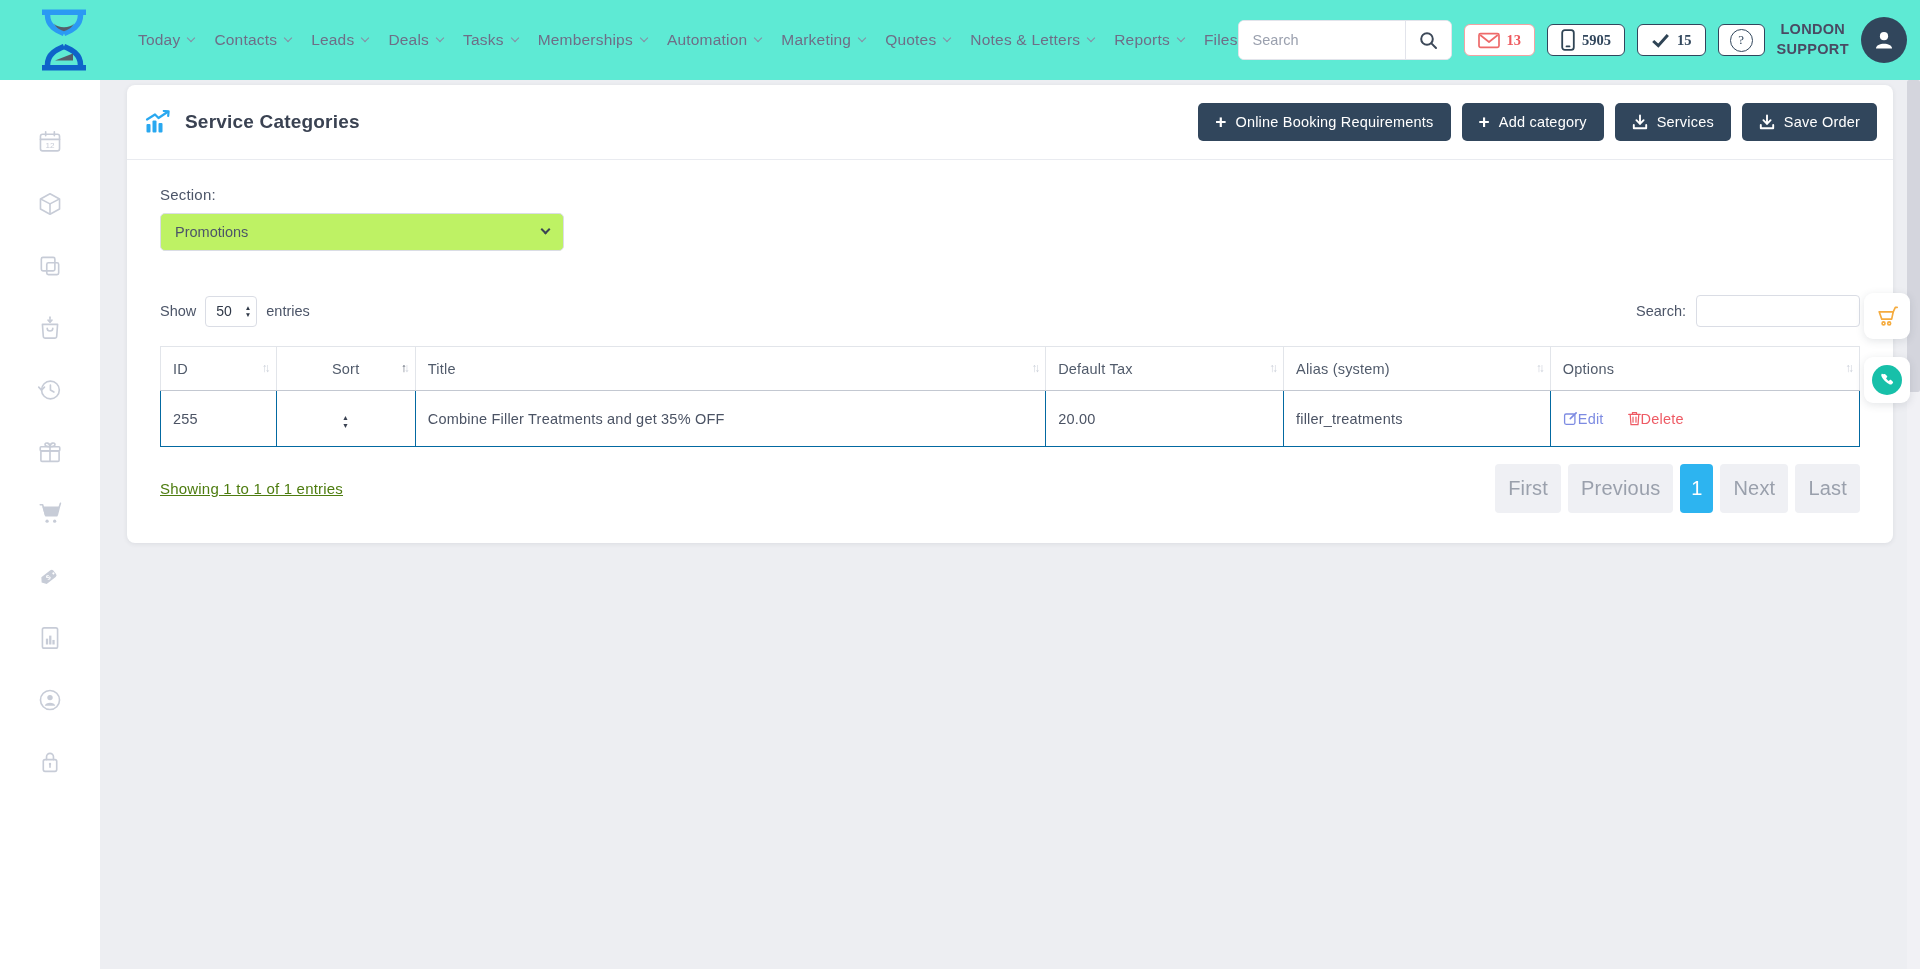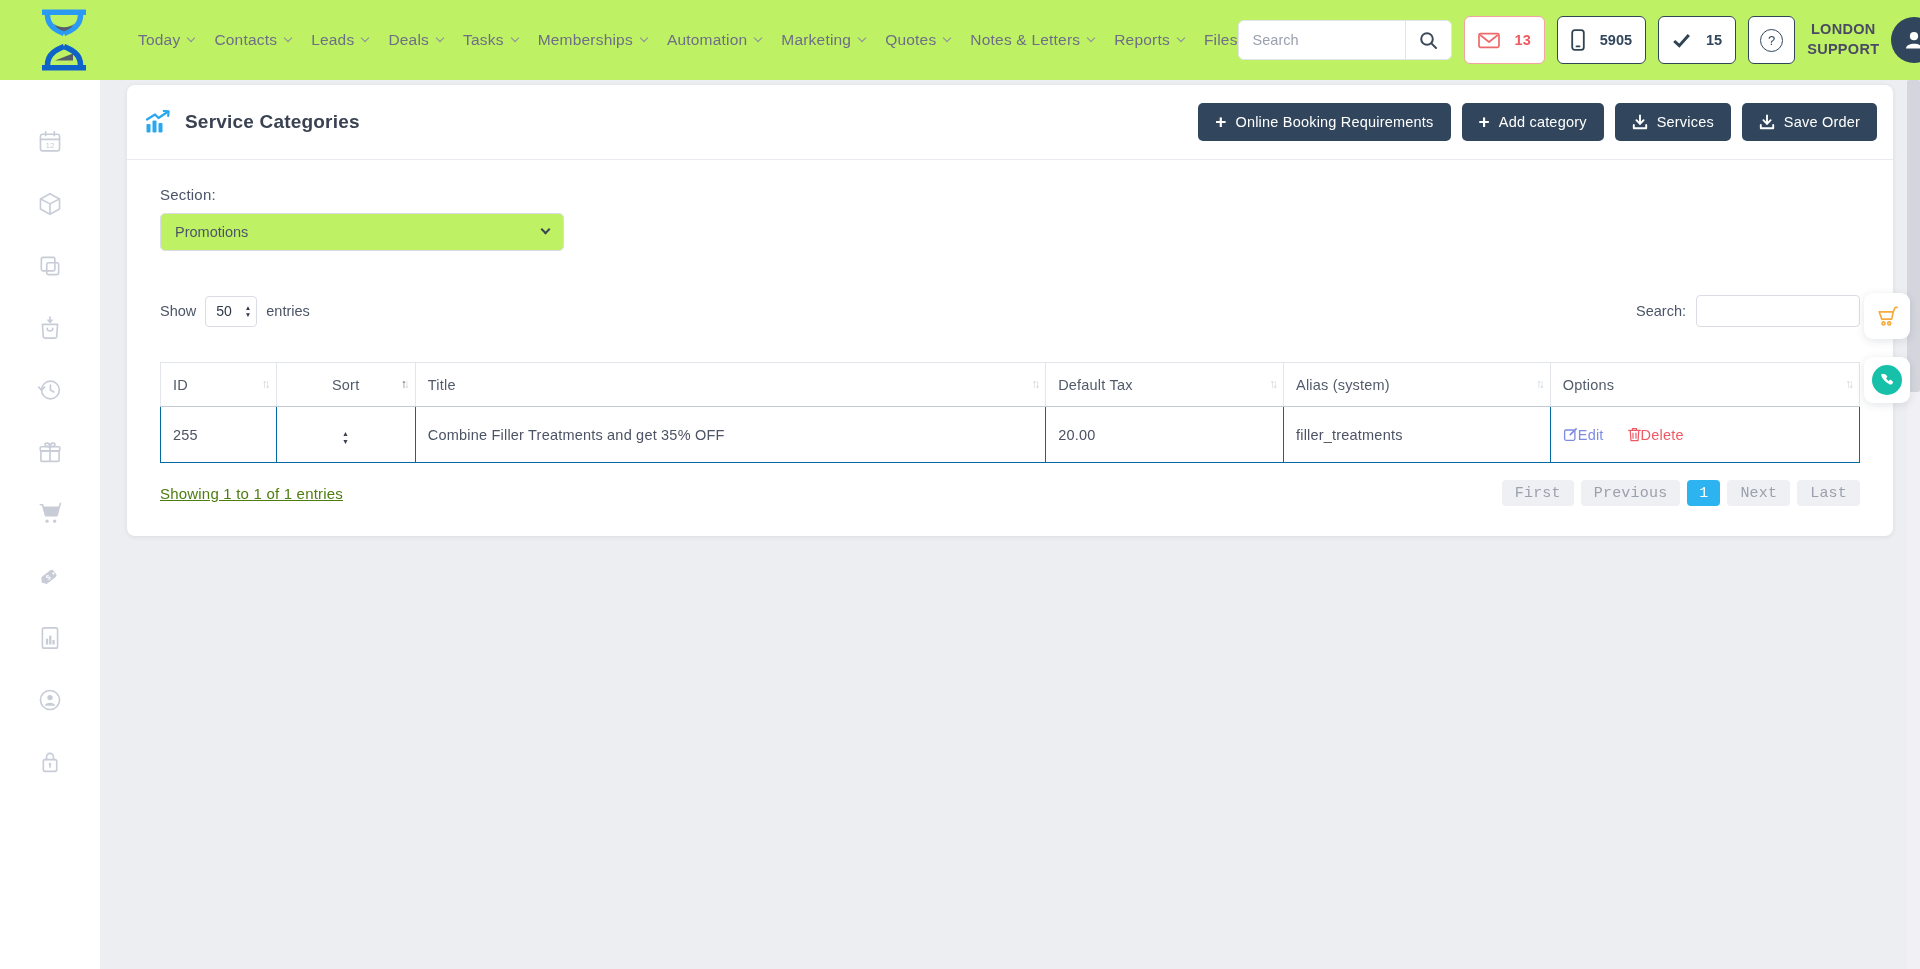--- a/index.html
+++ b/index.html
@@ -1,31 +1,31 @@
 <!DOCTYPE html>
 <html><head>
 <meta charset="utf-8">
 <style>
   * { margin:0; padding:0; box-sizing:border-box; }
   html,body { width:1920px; height:969px; }
   body { font-family:"Liberation Sans","DejaVu Sans",sans-serif; background:#edeef2; overflow:hidden; }
   #app { width:1920px; height:969px; position:relative; background:#edeef2; }
 
   
-  .topbar { height:80px; background:#bef264; display:flex; align-items:center; position:relative; z-index:3; }
+  .topbar { height:80px; background:#5eead4; display:flex; align-items:center; position:relative; z-index:3; }
   .logo { margin-left:36px; display:flex; align-items:center; cursor:pointer; }
   .mainnav { display:flex; align-items:center; gap:20px; margin-left:46px; color:#6e6e87; font-size:15.5px; font-weight:500; letter-spacing:.2px; white-space:nowrap; }
   .nav-item { display:flex; align-items:center; gap:8px; cursor:pointer; }
   .chev { width:6px; height:6px; border-right:1.6px solid #8a8aa2; border-bottom:1.6px solid #8a8aa2; transform:rotate(45deg); margin-top:-4px; }
   .top-right { margin-left:auto; display:flex; align-items:center; gap:12px; margin-right:25px; }
   .search-group { display:flex; align-items:stretch; border:1px solid #e2e4eb; border-radius:6px; height:40px; overflow:hidden; background:#fff; }
   .search-input { border:none; outline:none; width:166px; padding:0 14px; font-size:14.5px; color:#40485a; font-family:inherit; }
   .search-input::placeholder { color:#9aa0ae; }
   .search-btn { width:46px; display:flex; align-items:center; justify-content:center; border-left:1px solid #e2e4eb; background:#fff; cursor:pointer; }
-  .badge { height:48px; border:1.5px solid #31465c; border-radius:6px; display:flex; align-items:center; gap:15px; padding:0 13px; color:#31465c; font-size:14.5px; font-weight:700; background:#fff; cursor:pointer; }
+  .badge { height:32px; border:1.5px solid #31465c; border-radius:6px; display:flex; align-items:center; gap:7px; padding:0 13px; color:#31465c; font-size:14.5px; font-weight:700; background:#fff; cursor:pointer;font-family:Liberation Serif, serif; }
   .badge.mail { border-color:#f2a3a3; color:#ee5a5f; }
   .user-name { font-size:14.5px; font-weight:700; color:#4a4a63; text-align:center; line-height:1.35; letter-spacing:.3px; cursor:pointer; }
   .avatar { width:46px; height:46px; border-radius:50%; background:#31465c; display:flex; align-items:center; justify-content:center; cursor:pointer; }
 
   
   .body-row { display:flex; height:889px; }
   .sidebar { width:100px; background:#fff; display:flex; flex-direction:column; align-items:center; padding-top:49px; gap:36px; flex-shrink:0; }
   .side-icon { width:26px; height:26px; cursor:pointer; }
   .main { flex:1; padding:5px 27px 0 27px; }
 
@@ -44,37 +44,37 @@
 
   .toolbar { margin-top:44px; display:flex; justify-content:space-between; align-items:center; font-size:14.5px; color:#4c5568; }
   .show-group { display:flex; align-items:center; gap:9px; }
   .len-box { position:relative; }
   .len-select { height:31px; width:52px; appearance:none; -webkit-appearance:none; border:1px solid #dadde5; border-radius:4px; padding:0 18px 0 10px; font-size:14px; color:#2f3847; background:#fff; font-family:inherit; cursor:pointer; }
   .spinner { position:absolute; right:6px; top:8px; display:flex; flex-direction:column; font-size:6.5px; line-height:1.1; color:#2f3847; pointer-events:none; }
   .tsearch-group { display:flex; align-items:center; gap:10px; }
   .tsearch-input { width:164px; height:32px; border:1px solid #dadde5; border-radius:4px; outline:none; padding:0 8px; font-size:14px; color:#40485a; font-family:inherit; }
 
   
-  table.dt { width:100%; border-collapse:collapse; margin-top:35px; font-size:14.5px; color:#4b5364; }
+  table.dt { width:100%; border-collapse:collapse; margin-top:19px; font-size:14.5px; color:#4b5364; }
   table.dt th { border:1px solid #e2e5ea; border-bottom:1px solid #c3c8d1; height:44px; font-weight:400; color:#515b6b; padding:0 12px; text-align:left; position:relative; cursor:pointer; letter-spacing:.2px; }
   table.dt th.center { text-align:center; }
   table.dt td { border:1px solid #0369a1; height:56px; padding:0 12px; letter-spacing:.2px; }
   table.dt td.center { text-align:center; }
   .sort-icons { position:absolute; right:8px; top:14px; font-size:12px; color:#ccd1da; letter-spacing:-3px; }
   .sort-icons .on { color:#555e6d; }
   .drag-handle { display:inline-flex; flex-direction:column; font-size:7px; line-height:1.15; color:#3a4252; cursor:grab; }
   .opt-links { display:flex; align-items:center; gap:24px; }
   .link { display:flex; align-items:center; cursor:pointer; }
   .link-edit { color:#7d8be2; }
   .link-delete { color:#ee5a64; }
 
   .table-footer { margin-top:17px; display:flex; justify-content:space-between; align-items:center; }
   .summary { font-size:15px; color:#4d7c0f; letter-spacing:.2px;text-decoration:underline; }
   .pagination { display:flex; gap:7px; }
-  .page-btn { height:26px; min-width:33px; padding:0 13px; border-radius:4px; background:#eff0f4; color:#9aa0ac; font-size:15px; display:flex; align-items:center; justify-content:center; cursor:pointer; letter-spacing:.2px;font-family:Liberation Mono, monospace; }
+  .page-btn { height:49px; min-width:33px; padding:0 13px; border-radius:4px; background:#eff0f4; color:#9aa0ac; font-size:20px; display:flex; align-items:center; justify-content:center; cursor:pointer; letter-spacing:.2px; }
   .page-btn.active { background:#2db4f0; color:#fff; padding:0; width:33px; }
 
   
   .float-btn { position:absolute; right:10px; width:46px; height:46px; background:#fff; border-radius:9px; box-shadow:0 2px 9px rgba(50,60,80,.13); display:flex; align-items:center; justify-content:center; cursor:pointer; z-index:5; }
   .float-cart { top:293px; }
   .float-wa { top:357px; }
   .wa-circle { width:30px; height:30px; border-radius:50%; background:#17c0a9; display:flex; align-items:center; justify-content:center; }
   .scroll-track { position:absolute; right:0; top:80px; width:13px; height:889px; background:#f1f1f5; z-index:4; }
   .scroll-thumb { position:absolute; right:0; top:0; width:13px; height:312px; background:#d4d5dd; border-radius:2px; cursor:pointer; }
 </style>

